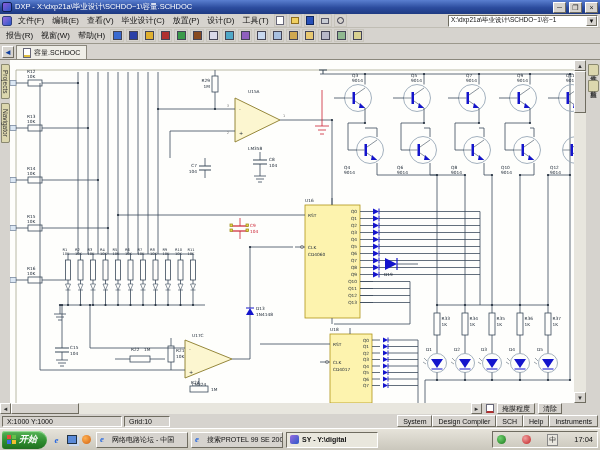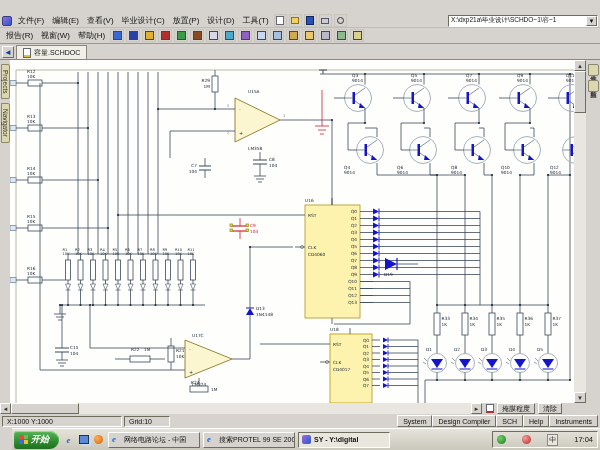--- a/index.html
+++ b/index.html
@@ -75,21 +75,21 @@
         border-color:#fff #6f6c60 #6f6c60 #fff;white-space:nowrap;}
   
   .statusbar{position:absolute;top:414px;left:0;right:0;height:14px;background:#d6d3ce;display:flex;
              align-items:center;font-size:7px;padding:0 2px;gap:2px;}
   .scell{height:11px;line-height:10px;padding:0 4px;border:1px solid;border-color:#6f6c60 #fff #fff #6f6c60;}
   .ptabs{margin-left:auto;display:flex;}
   .ptab{height:12px;line-height:11px;padding:0 5px;border:1px solid;border-color:#fff #6f6c60 #6f6c60 #fff;
         background:#d6d3ce;white-space:nowrap;}
   
   .taskbar{position:absolute;top:428px;left:0;right:0;height:22px;background:linear-gradient(180deg,#e6e3da,#cac7bc);
-           border-top:1px solid #fff;display:flex;align-items:center;gap:3px;padding:0 2px;margin-left:12px;}
+           border-top:1px solid #fff;display:flex;align-items:center;gap:3px;padding:0 2px;}
   .startbtn{height:18px;padding:0 10px 0 5px;border-radius:3px 9px 9px 3px;display:flex;align-items:center;gap:3px;
             background:linear-gradient(180deg,#58b558,#2d8a2d 60%,#1f701f);color:#fff;
             font-weight:bold;font-style:italic;font-size:9px;box-shadow:inset 0 1px 1px #9de09d;}
   .flag{width:9px;height:9px;display:grid;grid-template-columns:4px 4px;grid-template-rows:4px 4px;gap:1px;}
   .flag span{display:block;}
   .ql{display:flex;gap:2px;align-items:center;}
   .qicon{width:13px;height:13px;display:flex;align-items:center;justify-content:center;font-size:9px;}
   .ie-e{color:#2a6adf;font-weight:bold;font-style:italic;font-family:"Liberation Serif",serif;}
   .deskic{width:10px;height:9px;background:#5a8ad8;border:1px solid #234;box-shadow:2px 2px 0 #c8d8f0;}
   .mpic{width:9px;height:9px;border-radius:50%;background:radial-gradient(circle at 35% 35%,#ffb050,#d06010);}
@@ -102,20 +102,27 @@
   .tray{margin-left:auto;height:17px;display:flex;align-items:center;gap:16px;padding:0 4px;font-size:7.5px;
         border:1px solid;border-color:#6f6c60 #fff #fff #6f6c60;}
   .trayic{width:9px;height:9px;border-radius:50%;}
   .lang{font-size:7px;border:1px solid #888;padding:0 1px;background:#e8e6de;}
 </style>
 </head>
 <body>
 
 <div class="screen">
 
+  <div class="titlebar">
+    <span class="app-icon"></span>
+    <span class="title-text">DXP - X:\dxp21a\毕业设计\SCHDO~1\容量.SCHDOC</span>
+    <span class="tbtn">─</span>
+    <span class="tbtn">❐</span>
+    <span class="tbtn">×</span>
+  </div>
 
   <div class="menurow1">
     <span class="home-icon"></span>
     <span class="menu-item">文件(F)</span>
     <span class="menu-item">编辑(E)</span>
     <span class="menu-item">查看(V)</span>
     <span class="menu-item">毕业设计(C)</span>
     <span class="menu-item">放置(P)</span>
     <span class="menu-item">设计(D)</span>
     <span class="menu-item">工具(T)</span>

